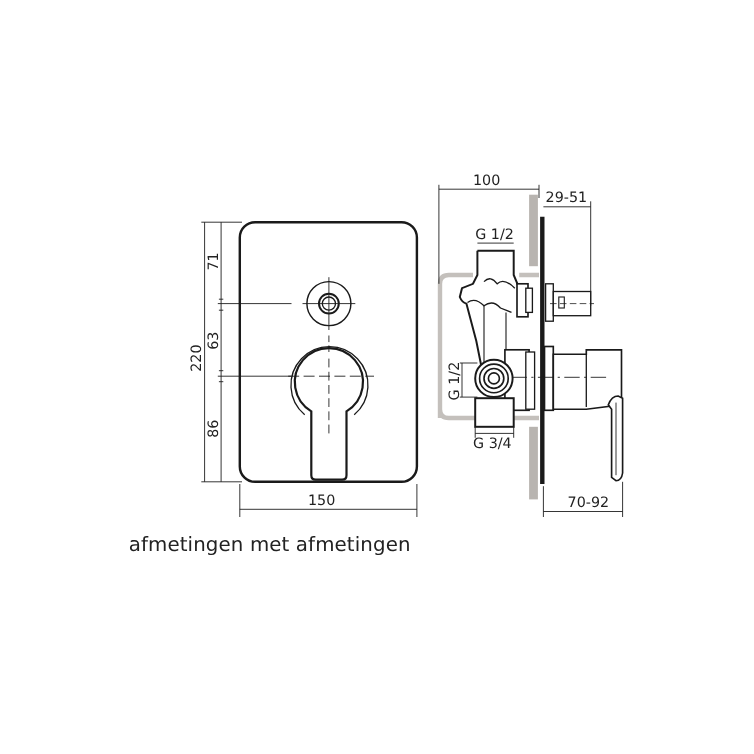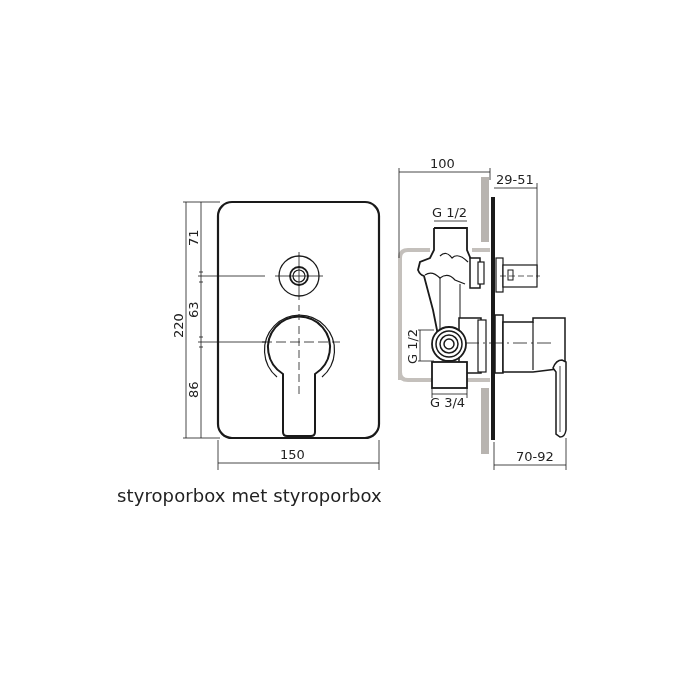--- a/index.html
+++ b/index.html
@@ -115,13 +115,13 @@
   </g>
 
   <text class="dim-text" x="430" y="168">100</text>
   <text class="dim-text" x="496" y="184">29-51</text>
   <text class="dim-text" x="432" y="217">G 1/2</text>
   <text class="dim-text" transform="translate(417,364) rotate(-90)">G 1/2</text>
   <text class="dim-text" x="430" y="407">G 3/4</text>
   <text class="dim-text" x="516" y="461">70-92</text>
 </svg>
 
-<div class="caption">styroporbox met styroporbox</div>
+<div class="caption">afmetingen met afmetingen</div>
 
 </body></html>

